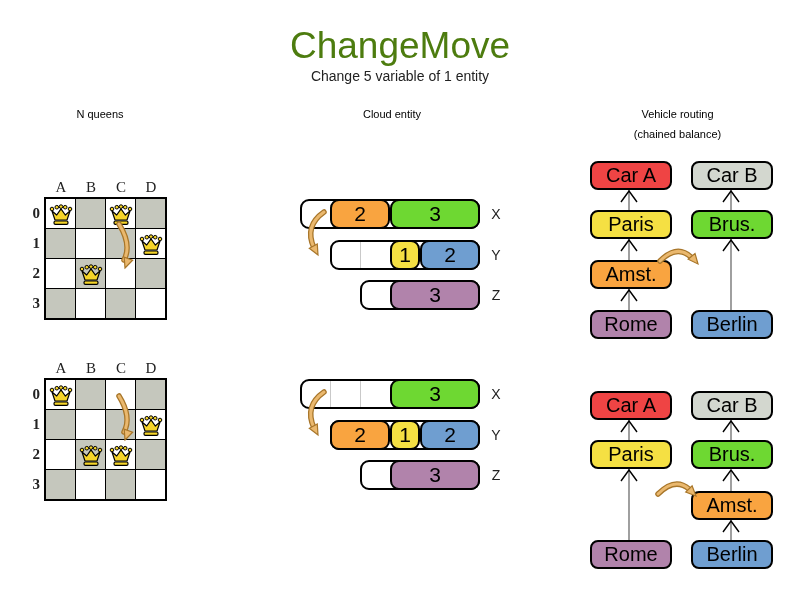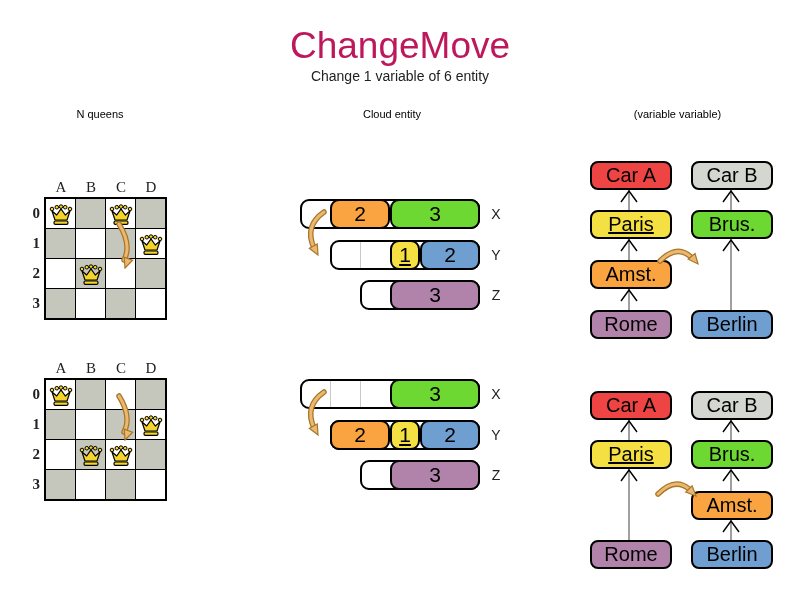--- a/index.html
+++ b/index.html
@@ -1,19 +1,19 @@
 <!DOCTYPE html>
 <html><head>
 <meta charset="utf-8">
 <style>
   html,body{margin:0;padding:0;background:#fff;}
   .stage{position:relative;width:800px;height:600px;background:#fff;overflow:hidden;
          font-family:"Liberation Sans",sans-serif;color:#111;}
   .title{position:absolute;left:0;top:26px;width:800px;text-align:center;
-         font-size:37px;line-height:40px;color:#be185d;}
+         font-size:37px;line-height:40px;color:#4d7c0f;}
   .subtitle{position:absolute;left:0;top:68px;width:800px;text-align:center;
          font-size:14px;color:#222;}
   .colhead{position:absolute;font-size:11px;text-align:center;color:#000000;line-height:20px;}
   
   .board{position:absolute;display:grid;grid-template-columns:repeat(4,29px);
          grid-auto-rows:29px;gap:1px;background:#000;border:2px solid #000;}
   .cell{width:29px;height:29px;}
   .cl{background:#ffffff;}
   .cd{background:#c5c7bd;}
   .blab{position:absolute;font-family:"Liberation Serif",serif;font-size:15px;color:#222;}
@@ -22,21 +22,21 @@
   .queen{position:absolute;width:26px;height:22px;}
   
   .crow{position:absolute;height:26px;background:#fff;border:2px solid #000;border-radius:9px;}
   .cseg{position:absolute;height:26px;border:2px solid #000;border-radius:9px;
         display:flex;align-items:center;justify-content:center;font-size:21px;color:#000;}
   .cdiv{position:absolute;width:1px;background:#c9c9c9;}
   .clab{position:absolute;width:20px;text-align:center;font-size:14px;color:#222;}
   
   .vbox{position:absolute;width:78px;height:25px;border:2px solid #000;border-radius:8px;
         display:flex;align-items:center;justify-content:center;font-size:20px;color:#000;}
-  .c-orange{background:#f9a440;} .c-green{background:#6ed832;} .c-yellow{background:#f5e043;text-decoration:underline;}
+  .c-orange{background:#f9a440;} .c-green{background:#6ed832;} .c-yellow{background:#f5e043;}
   .c-blue{background:#6f9ed0;} .c-purple{background:#b183ab;}
   .c-gray{background:#ef4444;} .c-lightgray{background:#d3d7cf;}
   .overlay{position:absolute;left:0;top:0;pointer-events:none;}
 </style>
 </head>
 <body>
 
 <div class="stage">
 
   <svg width="0" height="0" style="position:absolute">
@@ -47,26 +47,27 @@
         <circle cx="8.8" cy="3.2" r="1.8" fill="#f5d429" stroke="#000" stroke-width="1"></circle>
         <circle cx="13" cy="2.6" r="1.8" fill="#f5d429" stroke="#000" stroke-width="1"></circle>
         <circle cx="17.2" cy="3.2" r="1.8" fill="#f5d429" stroke="#000" stroke-width="1"></circle>
         <circle cx="22" cy="5" r="1.8" fill="#f5d429" stroke="#000" stroke-width="1"></circle>
         <rect x="6" y="17" width="14" height="3.4" rx="1.4" fill="#f5d429" stroke="#000" stroke-width="1.2"></rect>
       </g>
     </defs>
   </svg>
 
   <div class="title">ChangeMove</div>
-  <div class="subtitle">Change 1 variable of 6 entity</div>
+  <div class="subtitle">Change 5 variable of 1 entity</div>
 
   <div class="colhead" style="left:30px;top:104px;width:140px;">N queens</div>
   <div class="colhead" style="left:322px;top:104px;width:140px;">Cloud entity</div>
   <div class="colhead" style="left:580px;top:104px;width:195px;">
-    <div>(variable variable)</div>
+    <div>Vehicle routing</div>
+    <div>(chained balance)</div>
   </div>
 
   <span class="blab collab" style="left:46px;top:179px;">A</span>
   <span class="blab collab" style="left:76px;top:179px;">B</span>
   <span class="blab collab" style="left:106px;top:179px;">C</span>
   <span class="blab collab" style="left:136px;top:179px;">D</span>
   <span class="blab rowlab" style="left:24px;top:205px;">0</span>
   <span class="blab rowlab" style="left:24px;top:235px;">1</span>
   <span class="blab rowlab" style="left:24px;top:265px;">2</span>
   <span class="blab rowlab" style="left:24px;top:295px;">3</span>

